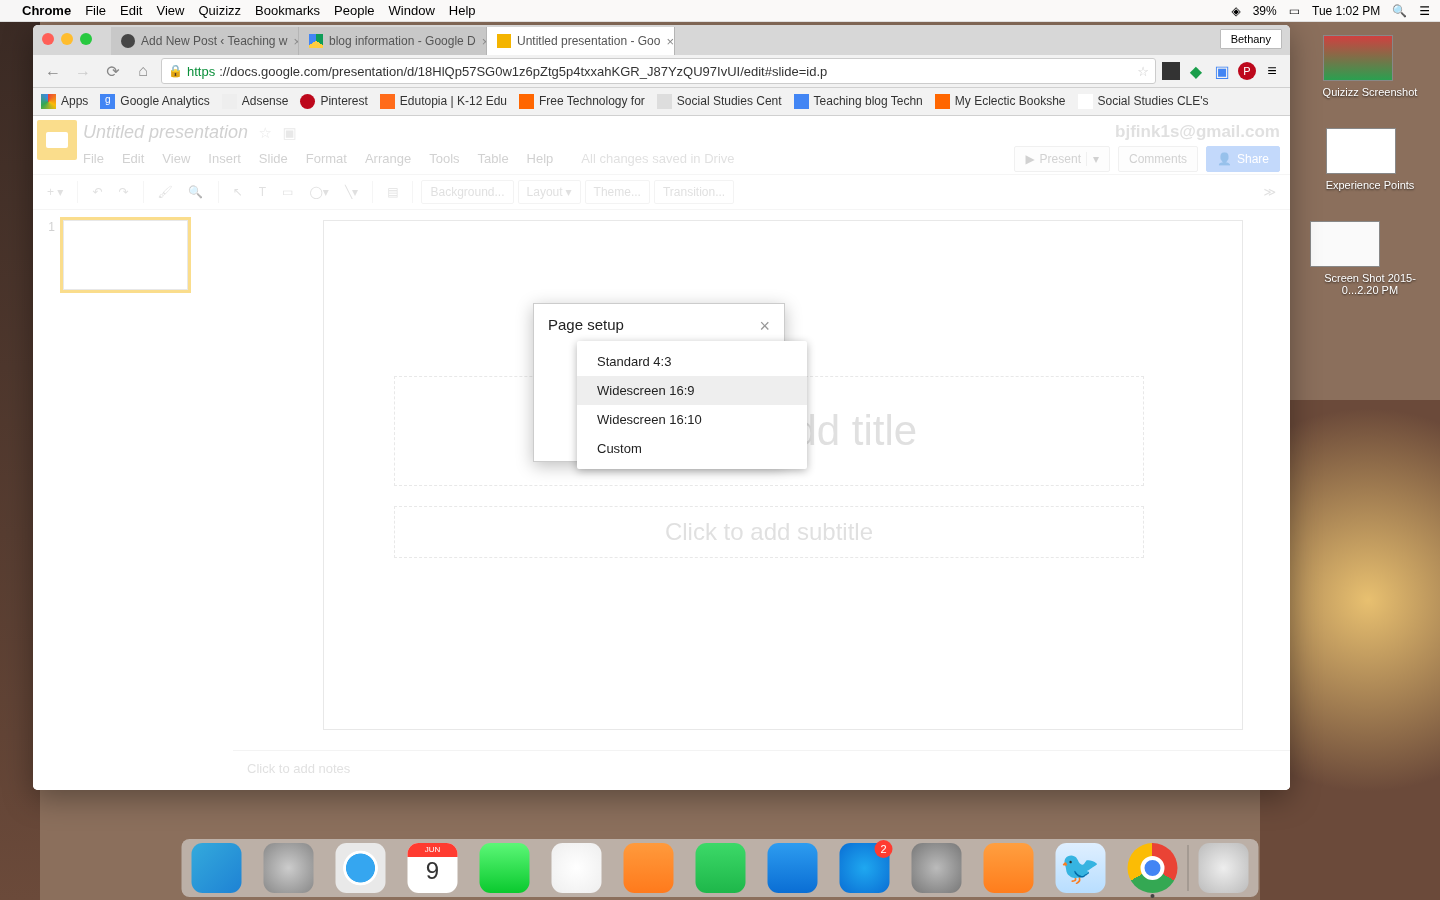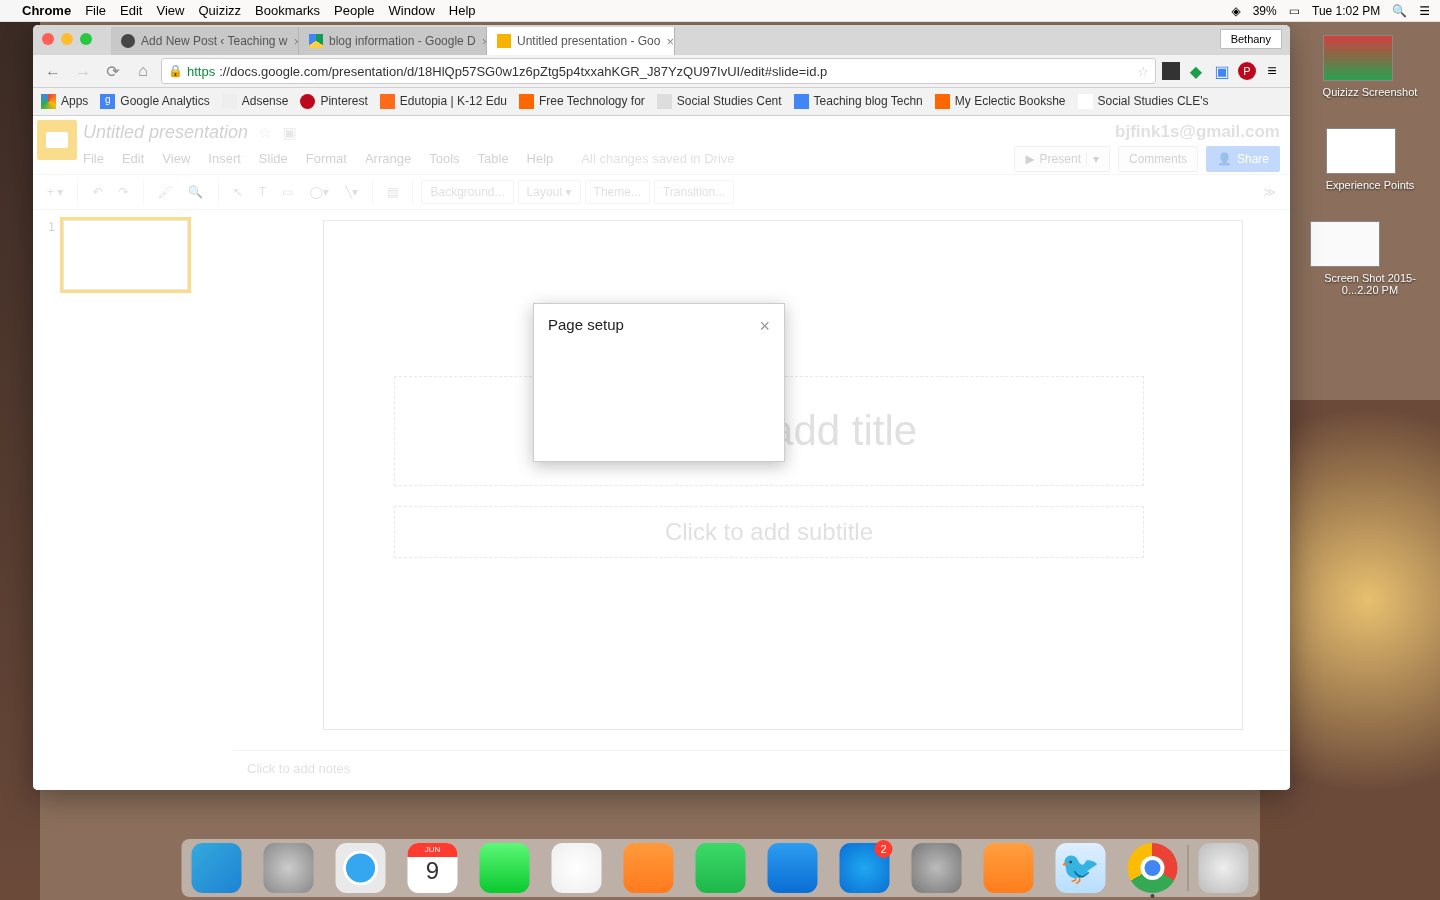--- a/index.html
+++ b/index.html
@@ -300,20 +300,26 @@
 
   <div class="dim"></div>
 
   <div class="modal">
     <div class="modal-head">
       <span>Page setup</span>
       <span class="modal-close">×</span>
     </div>
     <div style="height:120px;"></div>
   </div>
+  <div class="dropdown">
+    <div class="dd-item">Standard 4:3</div>
+    <div class="dd-item hl">Widescreen 16:9</div>
+    <div class="dd-item">Widescreen 16:10</div>
+    <div class="dd-item">Custom</div>
+  </div>
 
 </div>
 
 <div class="dock">
   <div id="dock-items" style="display:flex;gap:22px;align-items:center;">
       <div class="dock-item" style="background: linear-gradient(135deg, rgb(52, 170, 220), rgb(30, 130, 212));"></div>
       <div class="dock-item" style="background: radial-gradient(circle, rgb(204, 204, 204), rgb(136, 136, 136));"></div>
       <div class="dock-item" style="background: radial-gradient(circle, rgb(53, 166, 240) 40%, rgb(255, 255, 255) 42%, rgb(255, 255, 255) 48%, rgb(233, 233, 233) 50%);"></div>
       <div class="dock-item" style="background: rgb(255, 255, 255);">
         <div style="background:#ff3b30;color:#fff;font-size:8px;text-align:center;border-radius:11px 11px 0 0;height:14px;line-height:14px;">JUN</div>

